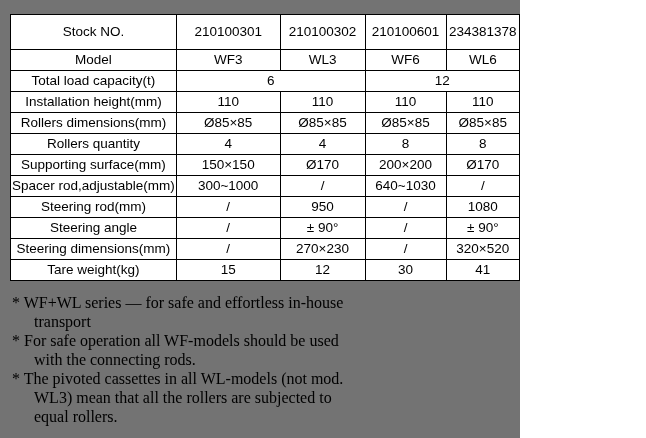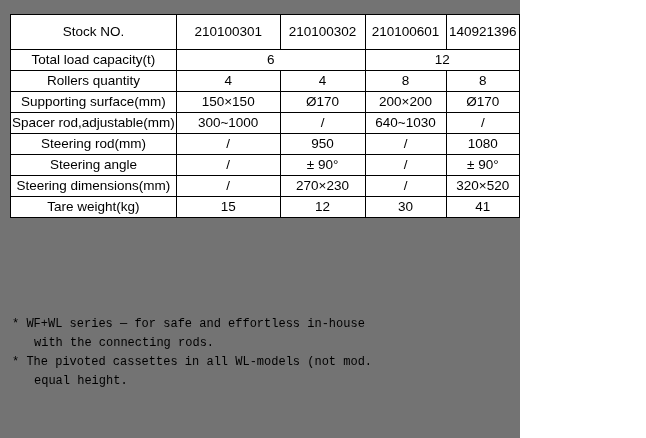--- a/index.html
+++ b/index.html
@@ -19,23 +19,23 @@
   .spec-table td {
     border: 1px solid #000000;
     text-align: center; vertical-align: middle;
     font-size: 13.5px; line-height: 1;
     height: 21px; padding: 0 1px;
     white-space: nowrap; overflow: hidden;
   }
   .spec-table tr.header-row td { height: 35px; }
 
   .footnotes {
-    position: absolute; left: 12px; top: 315px;
-    font-family: Liberation Mono, monospace;
-    font-size: 12px; line-height: 19px;
+    position: absolute; left: 12px; top: 293px;
+    font-family: Liberation Serif, serif;
+    font-size: 16px; line-height: 19px;
     color: #000000;
   }
   .fn-line { white-space: pre; }
   .fn-line.cont { padding-left: 22px; }
 </style>
 </head>
 <body>
 
 <div class="page">
   <table class="spec-table">
@@ -45,26 +45,47 @@
         <col style="width: 114px;">
         <col style="width: 102px;">
         <col style="width: 79px;">
       </colgroup>
     <tbody id="table-body">
         <tr class="header-row">
           <td>Stock NO.</td>
           <td>210100301</td>
           <td>210100302</td>
           <td>210100601</td>
-          <td>140921396</td>
+          <td>234381378</td>
+        </tr>
+        <tr>
+          <td>Model</td>
+          <td>WF3</td>
+          <td>WL3</td>
+          <td>WF6</td>
+          <td>WL6</td>
         </tr>
         <tr>
           <td>Total load capacity(t)</td>
           <td colspan="2">6</td>
           <td colspan="2">12</td>
+        </tr>
+        <tr>
+          <td>Installation height(mm)</td>
+          <td>110</td>
+          <td>110</td>
+          <td>110</td>
+          <td>110</td>
+        </tr>
+        <tr>
+          <td>Rollers dimensions(mm)</td>
+          <td>Ø85×85</td>
+          <td>Ø85×85</td>
+          <td>Ø85×85</td>
+          <td>Ø85×85</td>
         </tr>
         <tr>
           <td>Rollers quantity</td>
           <td>4</td>
           <td>4</td>
           <td>8</td>
           <td>8</td>
         </tr>
         <tr>
           <td>Supporting surface(mm)</td>
@@ -106,22 +127,25 @@
           <td>15</td>
           <td>12</td>
           <td>30</td>
           <td>41</td>
         </tr>
       </tbody>
   </table>
   <div class="footnotes" id="footnotes">
       <div>
         <div class="fn-line">* WF+WL series — for safe and effortless in-house</div>
+        <div class="fn-line cont">transport</div>
       </div>
       <div>
+        <div class="fn-line">* For safe operation all WF-models should be used</div>
         <div class="fn-line cont">with the connecting rods.</div>
       </div>
       <div>
         <div class="fn-line">* The pivoted cassettes in all WL-models (not mod.</div>
-        <div class="fn-line cont">equal height.</div>
+        <div class="fn-line cont">WL3) mean that all the rollers are subjected to</div>
+        <div class="fn-line cont">equal rollers.</div>
       </div>
     </div>
 </div>
 
 </body></html>

